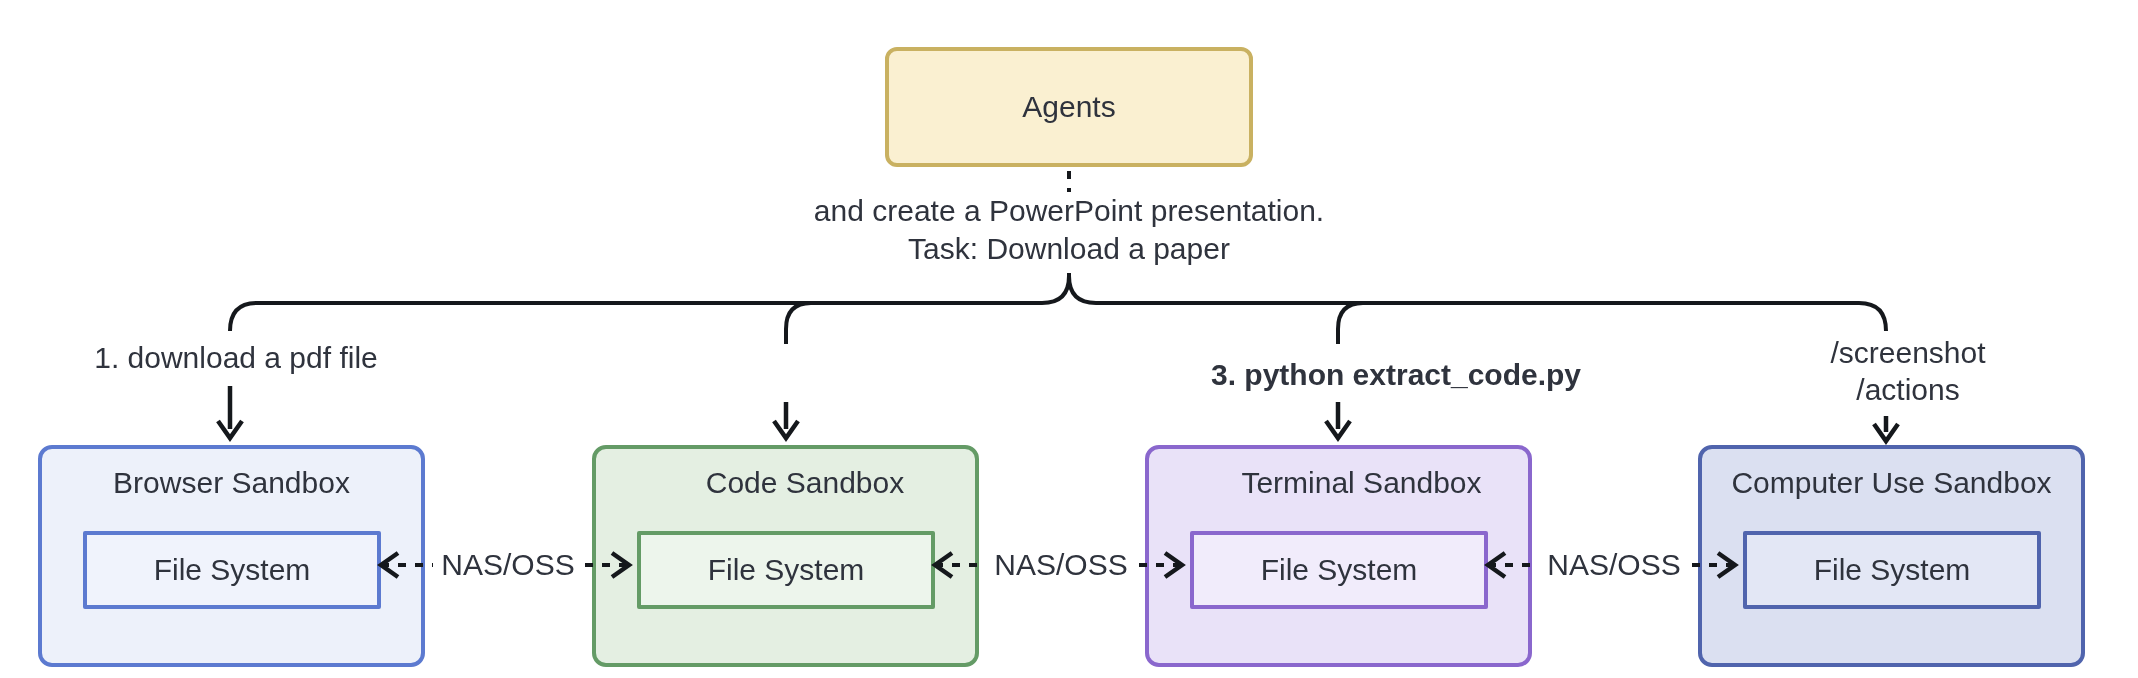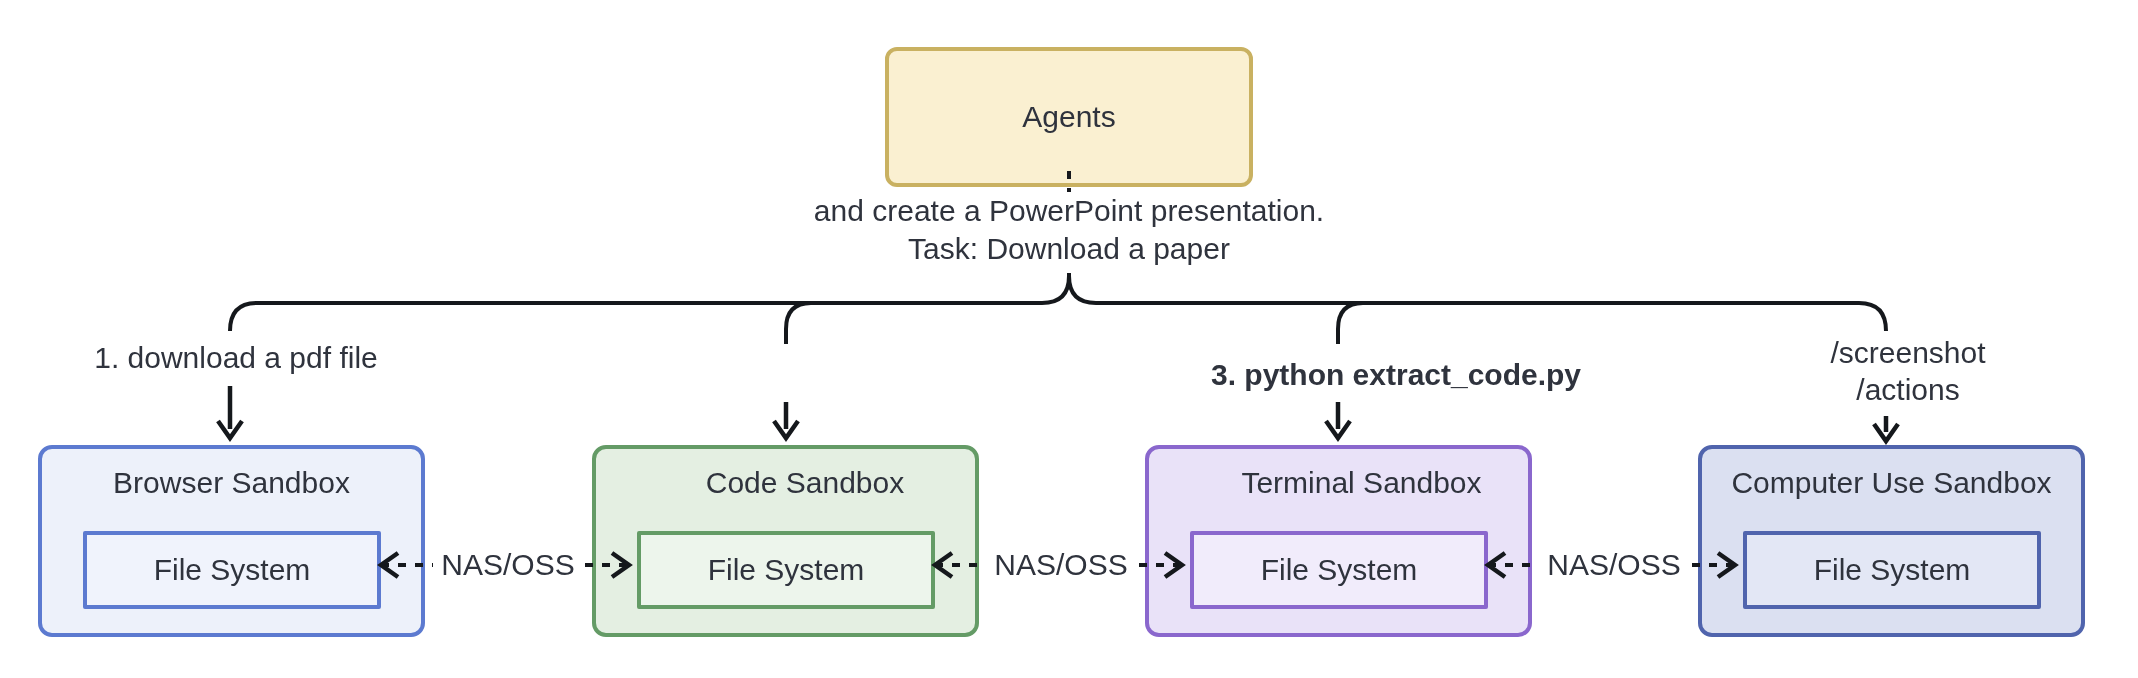--- a/index.html
+++ b/index.html
@@ -20,21 +20,21 @@
     z-index: 5;
     pointer-events: none;
   }
   svg .solid  { fill: none; stroke: var(--line-color, #15181c); stroke-width: 4px; }
   svg .arrow  { fill: none; stroke: var(--line-color, #15181c); stroke-width: 4.5px; stroke-linejoin: miter; }
   svg .dashed { fill: none; stroke: var(--line-color, #15181c); stroke-width: 4px; stroke-dasharray: 8 9; }
 
   .agents-box {
     position: absolute;
     left: 885px; top: 47px;
-    width: 368px; height: 140px;
+    width: 368px; height: 120px;
     background: var(--agents-fill, #faf0d1);
     border: 4px solid var(--agents-border, #c9b161);
     border-radius: 12px;
     display: flex; align-items: center; justify-content: center;
     font-size: 30px;
     z-index: 2;
     text-align: center;
   }
 
   .task-label {
@@ -58,21 +58,21 @@
     z-index: 6;
   }
   .b1 { left: 236px;  top: 339px; }
   .b2 { left: 791px;  top: 356px; }
   .b3 { left: 1396px; top: 356px; font-weight: bold; }
   .b4 { left: 1888px; top: 334px; margin-left: 20px; }
 
   .sandbox {
     position: absolute;
     top: 445px;
-    width: 387px; height: 192px;
+    width: 387px; height: 222px;
     border-radius: 14px;
     border: 4px solid;
     z-index: 1;
   }
   .sandbox .sandbox-title {
     margin-top: 17px;
     text-align: center;
     font-size: 30px;
   }
   .sandbox .fs-box {

